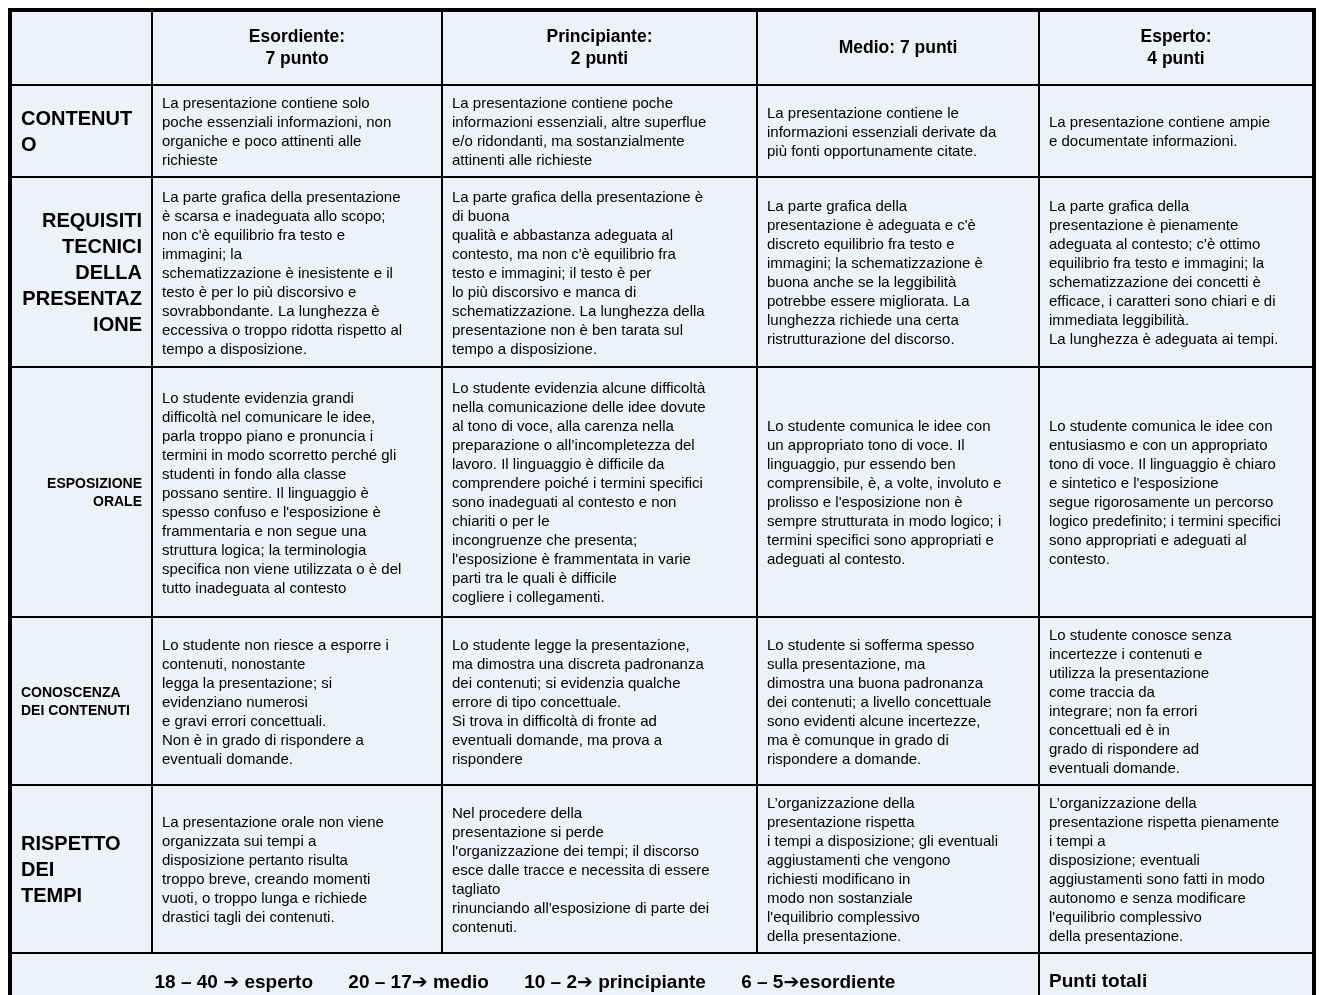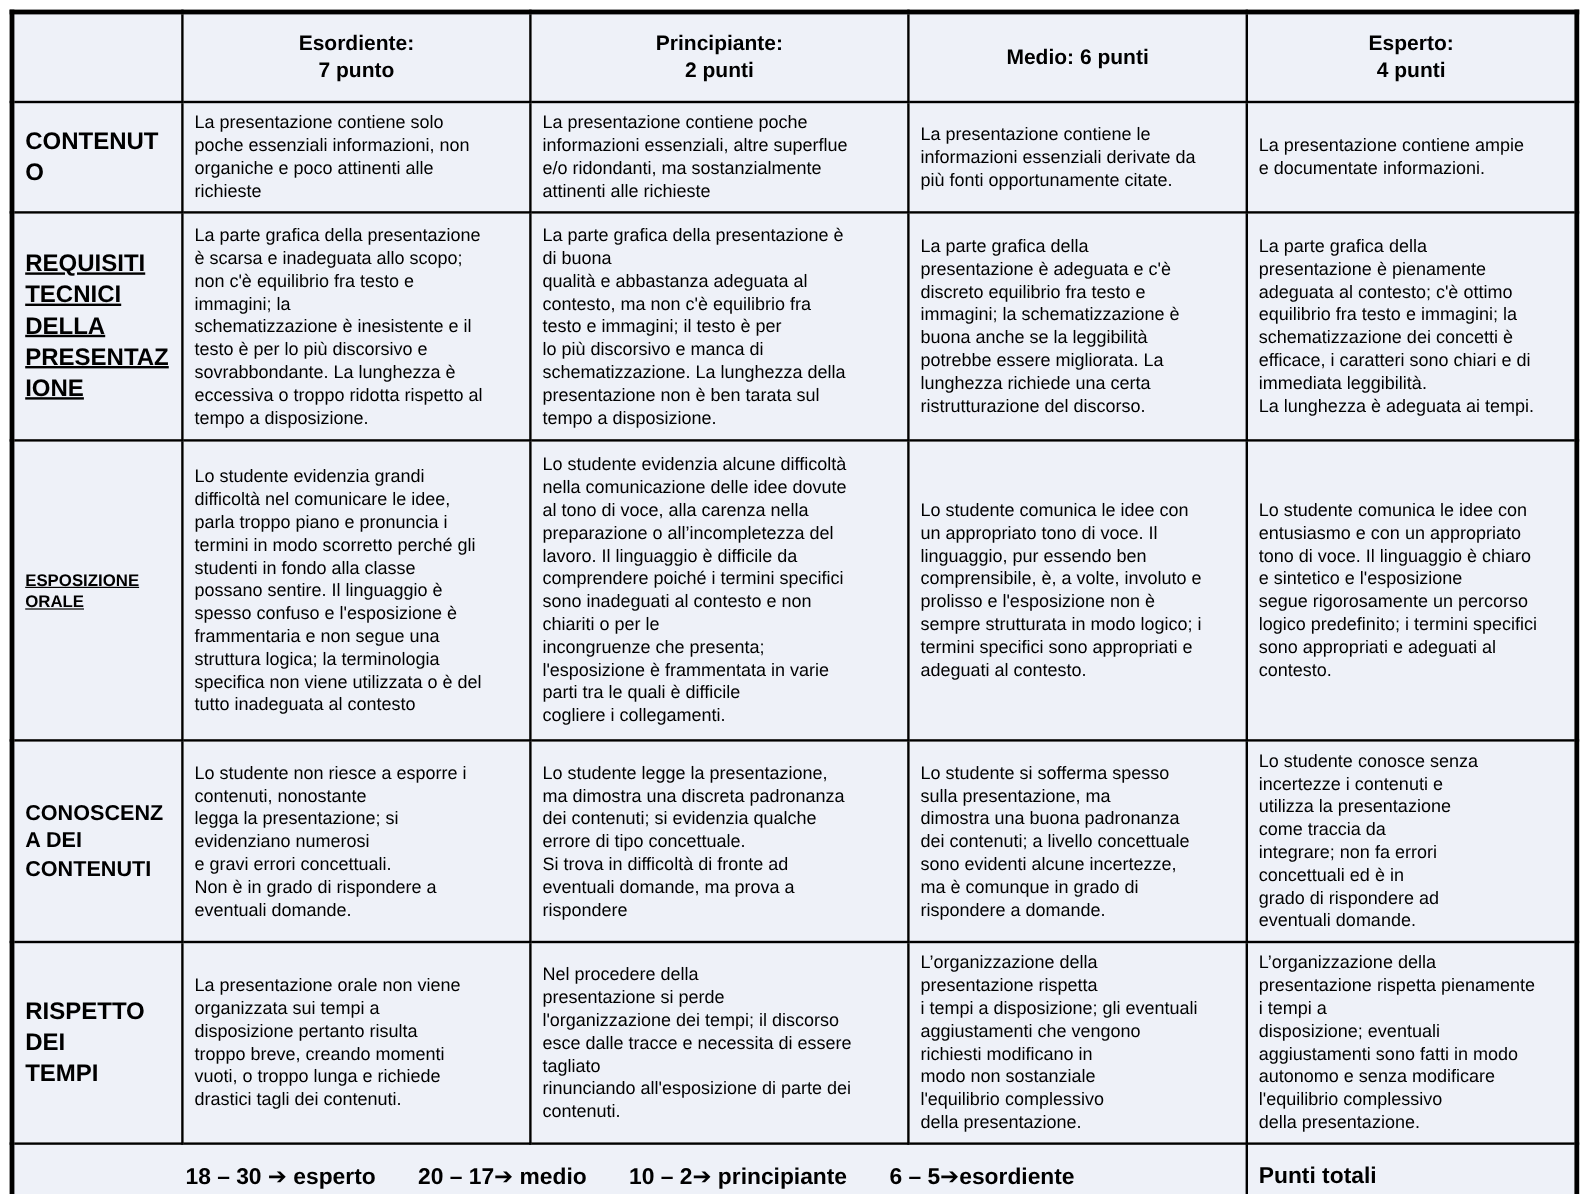--- a/index.html
+++ b/index.html
@@ -27,23 +27,23 @@
     text-align:left;
   }
   thead th{
     font-weight:bold;font-size:17.5px;line-height:1.25;
     text-align:center;height:58px;
   }
   th.crit{
     font-weight:bold;font-size:20px;line-height:1.3;
     overflow-wrap:break-word;word-wrap:break-word;
   }
-  th.crit.center{text-align:left;text-decoration:underline;}
+  th.crit.center{text-align:right;}
   th.crit.sm{font-size:14px;}
-  th.crit.lg{font-size:18px;}
+  th.crit.lg{font-size:14px;}
   td.level{font-size:15px;line-height:19px;}
   tr.r-contenuto{height:90px;}
   tr.r-requisiti{height:190px;}
   tr.r-esposizione{height:250px;}
   tr.r-conoscenza{height:168px;}
   tr.r-rispetto{height:168px;}
   tfoot td{height:40px;font-weight:bold;font-size:19px;white-space:nowrap;}
   td.scale-cell{text-align:center;}
   td.scale-cell .seg{margin-right:30px;}
   td.scale-cell .seg:last-child{margin-right:0;}
@@ -61,21 +61,21 @@
         <col style="width:282px">
         <col style="width:275px">
     </colgroup>
     <thead>
       <tr>
         <th></th>
         <th>Esordiente:
 7 punto</th>
         <th>Principiante:
 2 punti</th>
-        <th>Medio: 6 punti</th>
+        <th>Medio: 7 punti</th>
         <th>Esperto:
 4 punti</th>
       </tr>
     </thead>
     <tbody>
       <tr class="r-contenuto">
         <th class="crit">CONTENUTO</th>
         <td class="level">La presentazione contiene solo
 poche essenziali informazioni, non
 organiche e poco attinenti alle
@@ -232,21 +232,21 @@
 disposizione; eventuali
 aggiustamenti sono fatti in modo
 autonomo e senza modificare
 l'equilibrio complessivo
 della presentazione.</td>
       </tr>
     </tbody>
     <tfoot>
       <tr>
         <td class="scale-cell" colspan="4">
-          <span class="seg">18 – 30 ➔ esperto</span>
+          <span class="seg">18 – 40 ➔ esperto</span>
           <span class="seg">20 – 17➔ medio</span>
           <span class="seg">10 – 2➔ principiante</span>
           <span class="seg">6 – 5➔esordiente</span>
         </td>
         <td class="total-cell">Punti totali</td>
       </tr>
     </tfoot>
   </table>
 </div>
 

